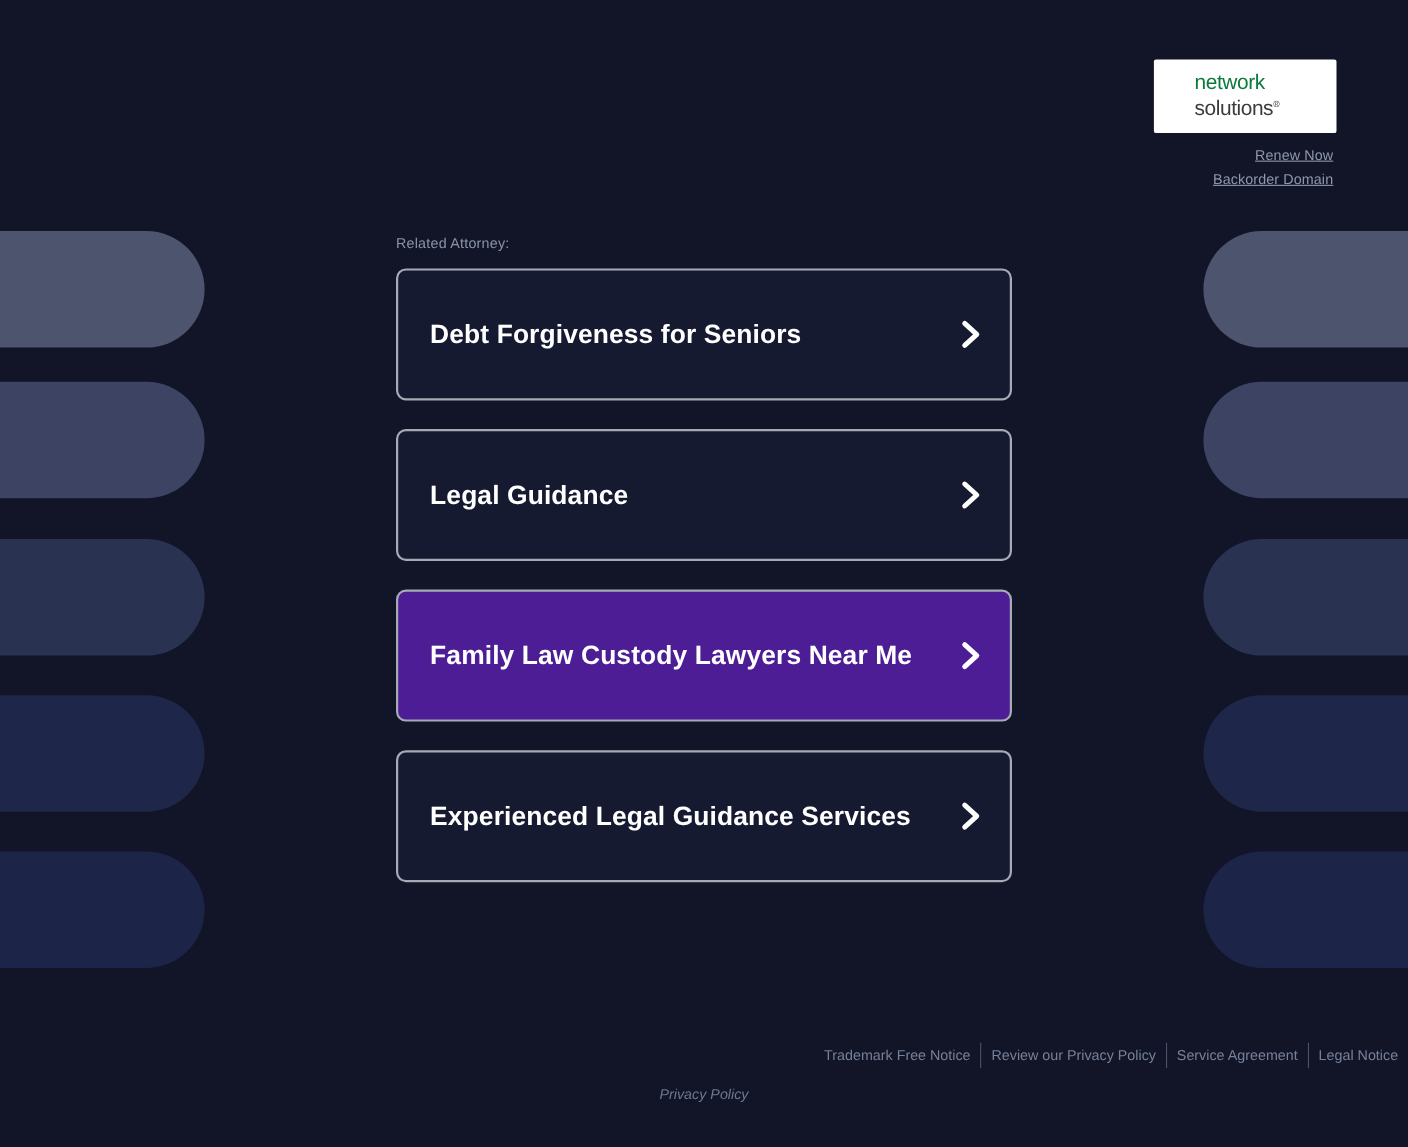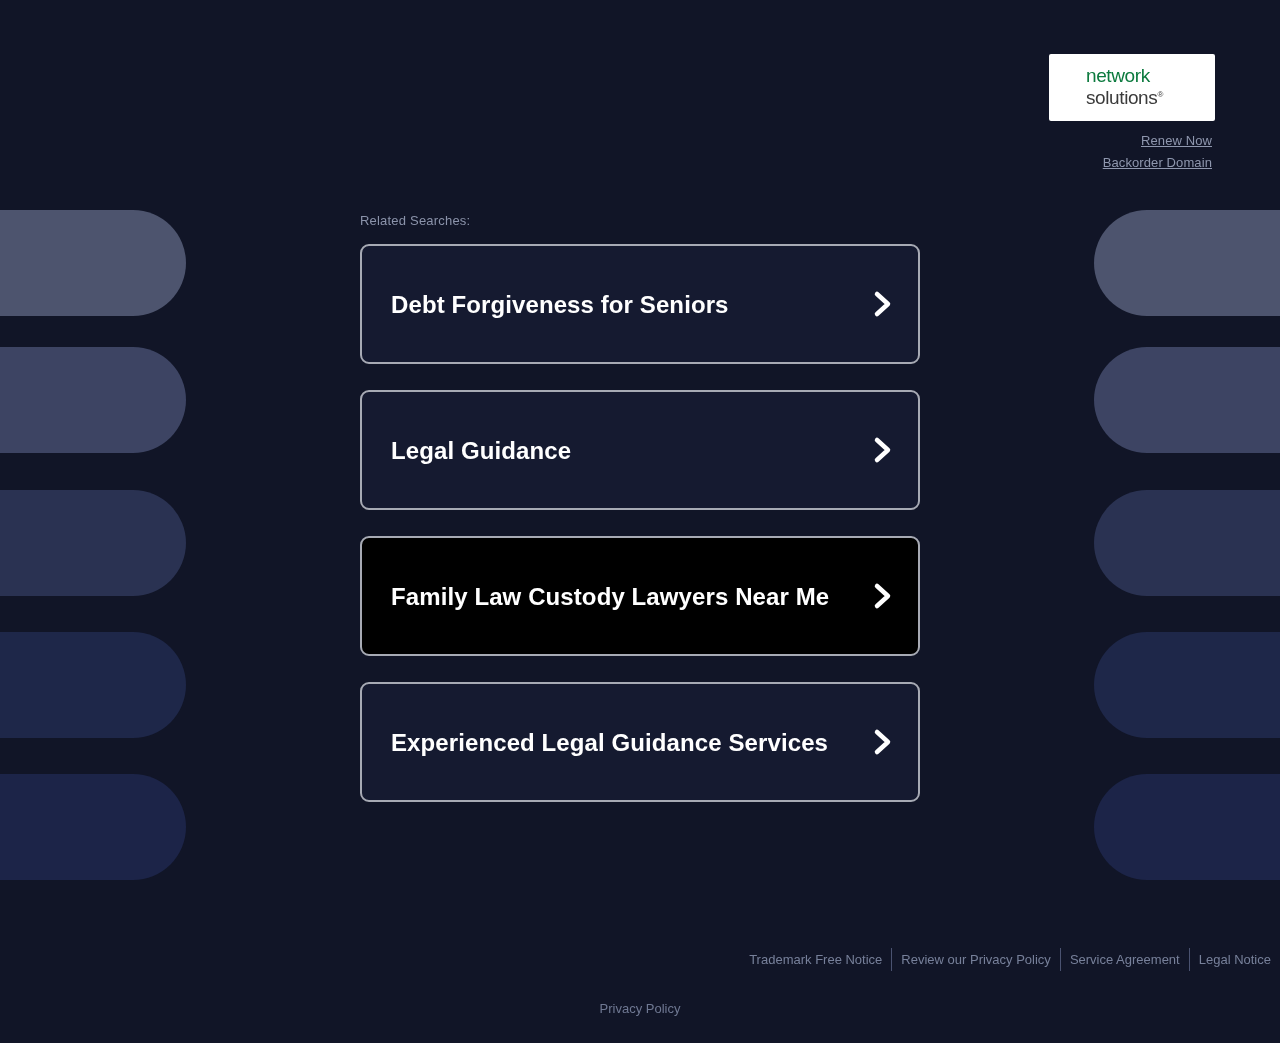--- a/index.html
+++ b/index.html
@@ -166,21 +166,22 @@
     font-size: 13px;
     line-height: 23px;
     text-decoration: none;
     padding: 0 9px;
     border-right: 1px solid #4a5270;
     white-space: nowrap;
   }
   .footer-links a:last-child { border-right: none; }
 
   .footer-privacy {
-    margin-top: 28px;
+    margin-top: 15px;
+    font-style: italic;
   }
   .footer-privacy a {
     color: #6f7892;
     font-size: 13px;
     text-decoration: none;
   }
 </style>
 </head>
 <body style="background: rgb(17, 21, 39);">
 
@@ -206,40 +207,40 @@
     <div class="brand-line1" style="color: rgb(12, 122, 62);">network</div>
     <div class="brand-line2" style="color: rgb(59, 59, 59);"><span>solutions</span><span class="brand-reg">®</span></div>
   </div>
 
   <div class="top-links">
     <a href="#">Renew Now</a>
     <a href="#">Backorder Domain</a>
   </div>
 
   <div class="content">
-    <div class="related-label">Related Searches:</div>
+    <div class="related-label">Related Attorney:</div>
 
     <div class="card-list">
 
       <a class="search-card" href="#" style="background: rgb(21, 26, 48); border-color: rgb(167, 170, 180);">
         <span class="card-title">Debt Forgiveness for Seniors</span>
         <svg class="chevron" viewBox="0 0 22 30">
           <polyline points="5,5 16,15 5,25" fill="none" stroke="#ffffff" stroke-width="4.5" stroke-linecap="round" stroke-linejoin="round"></polyline>
         </svg>
       </a>
 
       <a class="search-card" href="#" style="background: rgb(21, 26, 48); border-color: rgb(167, 170, 180);">
         <span class="card-title">Legal Guidance</span>
         <svg class="chevron" viewBox="0 0 22 30">
           <polyline points="5,5 16,15 5,25" fill="none" stroke="#ffffff" stroke-width="4.5" stroke-linecap="round" stroke-linejoin="round"></polyline>
         </svg>
       </a>
 
 
-      <a class="search-card" href="#" style="background: #000000; border-color: rgb(167, 170, 180);">
+      <a class="search-card" href="#" style="background: #4c1d95; border-color: rgb(167, 170, 180);">
         <span class="card-title">Family Law Custody Lawyers Near Me</span>
         <svg class="chevron" viewBox="0 0 22 30">
           <polyline points="5,5 16,15 5,25" fill="none" stroke="#ffffff" stroke-width="4.5" stroke-linecap="round" stroke-linejoin="round"></polyline>
         </svg>
       </a>
 
       <a class="search-card" href="#" style="background: rgb(21, 26, 48); border-color: rgb(167, 170, 180);">
         <span class="card-title">Experienced Legal Guidance Services</span>
         <svg class="chevron" viewBox="0 0 22 30">
           <polyline points="5,5 16,15 5,25" fill="none" stroke="#ffffff" stroke-width="4.5" stroke-linecap="round" stroke-linejoin="round"></polyline>

